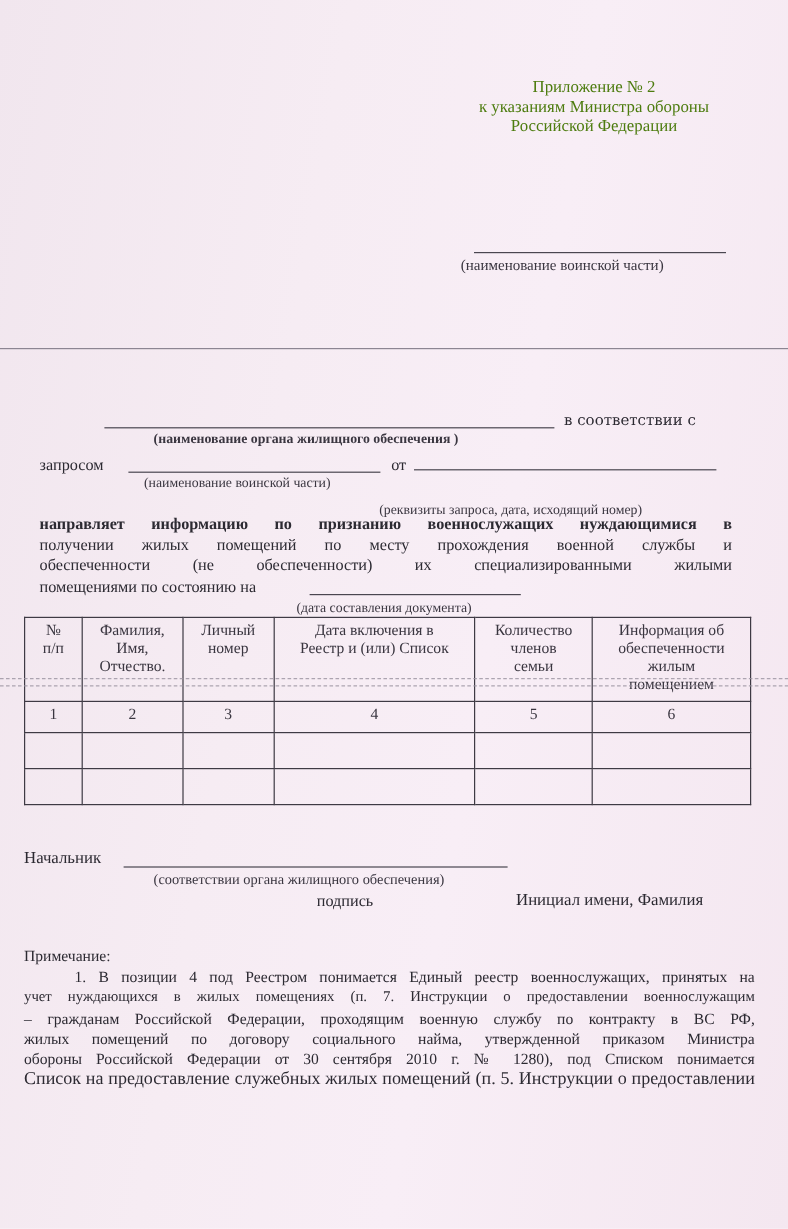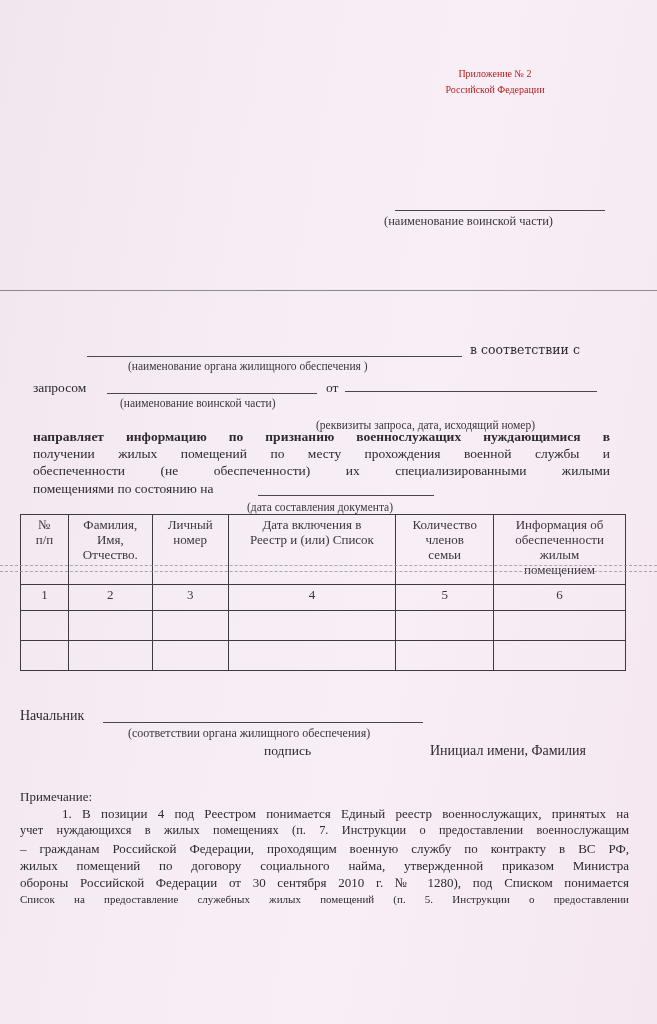--- a/index.html
+++ b/index.html
@@ -3,52 +3,53 @@
   <meta charset="utf-8">
   <style>
     html, body { margin: 0; padding: 0; }
     body {
       width: 657px; height: 1024px; overflow: hidden; position: relative;
       background: linear-gradient(100deg, #f1e6ee 0%, #f6ecf3 35%, #f8eef6 60%, #f4e7f0 100%);
       font-family: "Liberation Serif", serif;
       color: #2c2a32;
     }
     .abs { position: absolute; }
-    .hdr { font-size: 10px; line-height: 16px; text-align: center; color: #b91c1c; }
+    .hdr { font-size: 14px; line-height: 16px; text-align: center; color: #4d7c0f; }
     .cap { font-size: 11.5px; color: #3a3640; }
     .txt { font-size: 13.5px; color: #2c2a32; }
     .line { position: absolute; border-bottom: 1px solid #4a4650; height: 0; }
     .justify { text-align: justify; text-align-last: justify; }
     table.grid { border-collapse: collapse; position: absolute; left: 20px; top: 514px; width: 606px; }
     table.grid td {
       border: 1px solid #3e3a44; text-align: center; vertical-align: top;
       font-size: 13px; line-height: 15px; color: #3a3640; padding: 2px 2px 0 2px;
     }
     .dash {
       position: absolute; height: 0; border-top: 1px dashed #9a93a0; opacity: 0.8;
     }
     .foldline { position: absolute; left: 0; right: 0; top: 290px; height: 0; border-top: 1px solid #8c8592; }
     .note { font-size: 13px; line-height: 17px; color: #2c2a32; text-align: center; }
   </style>
 </head>
 <body>
 
 <div class="abs hdr" style="left:360px; top:66px; width:270px;">
   <div>Приложение № 2</div>
+  <div>к указаниям Министра обороны</div>
   <div>Российской Федерации</div>
 </div>
 
 <div class="line" style="left:395px; top:210px; width:210px;"></div>
 <div class="abs cap" style="left:384px; top:214px; font-size:12.5px;">(наименование воинской части)</div>
 
 <div class="foldline"></div>
 
 <div class="line" style="left:87px; top:356px; width:375px;"></div>
 <div class="abs txt" style="left:470px; top:342px; font-family:'DejaVu Serif', serif; font-size:12.5px;">в соответствии с</div>
-<div class="abs cap" style="left:128px; top:360px;">(наименование органа жилищного обеспечения )</div>
+<div class="abs cap" style="left:128px; top:360px;font-weight:bold;">(наименование органа жилищного обеспечения )</div>
 
 <div class="abs txt" style="left:33px; top:380px;">запросом</div>
 <div class="line" style="left:107px; top:393px; width:210px;"></div>
 <div class="abs txt" style="left:326px; top:380px;">от</div>
 <div class="line" style="left:345px; top:391px; width:252px;"></div>
 <div class="abs cap" style="left:120px; top:397px;">(наименование воинской части)</div>
 <div class="abs cap" style="left:316px; top:396px;margin-top:23px;">(реквизиты запроса, дата, исходящий номер)</div>
 
 <div class="abs txt justify" style="left:33px; top:429px; width:577px; line-height:16px;font-weight:bold;">направляет информацию по признанию военнослужащих нуждающимися в</div>
 <div class="abs txt justify" style="left:33px; top:446px; width:577px; line-height:16px;">получении жилых помещений по месту прохождения военной службы и</div>
@@ -120,13 +121,13 @@
 <div class="abs cap" style="left:128px; top:726px; font-size:12px;">(соответствии органа жилищного обеспечения)</div>
 <div class="abs txt" style="left:264px; top:743px; font-size:13.5px;">подпись</div>
 <div class="abs txt" style="left:430px; top:743px; font-size:14px;">Инициал имени, Фамилия</div>
 
 <div class="abs note" style="left:20px; top:788px;">Примечание:</div>
 <div class="abs note" style="left:62px; top:805px; width:567px; text-align:justify; text-align-last:justify;">1. В позиции 4 под Реестром понимается Единый реестр военнослужащих, принятых на</div>
 <div class="abs note justify" style="left:20px; top:822px; width:609px; font-size:12.3px;">учет нуждающихся в жилых помещениях (п. 7. Инструкции о предоставлении военнослужащим</div>
 <div class="abs note justify" style="left:20px; top:840px; width:609px;">– гражданам Российской Федерации, проходящим военную службу по контракту в ВС РФ,</div>
 <div class="abs note justify" style="left:20px; top:857px; width:609px;">жилых помещений по договору социального найма, утвержденной приказом Министра</div>
 <div class="abs note justify" style="left:20px; top:874px; width:609px;">обороны Российской Федерации от 30 сентября 2010 г. № 1280), под Списком понимается</div>
-<div class="abs note justify" style="left:20px; top:891px; width:609px; font-size:11px;">Список на предоставление служебных жилых помещений (п. 5. Инструкции о предоставлении</div>
+<div class="abs note justify" style="left:20px; top:891px; width:609px; font-size:15px;">Список на предоставление служебных жилых помещений (п. 5. Инструкции о предоставлении</div>
 
 </body></html>

